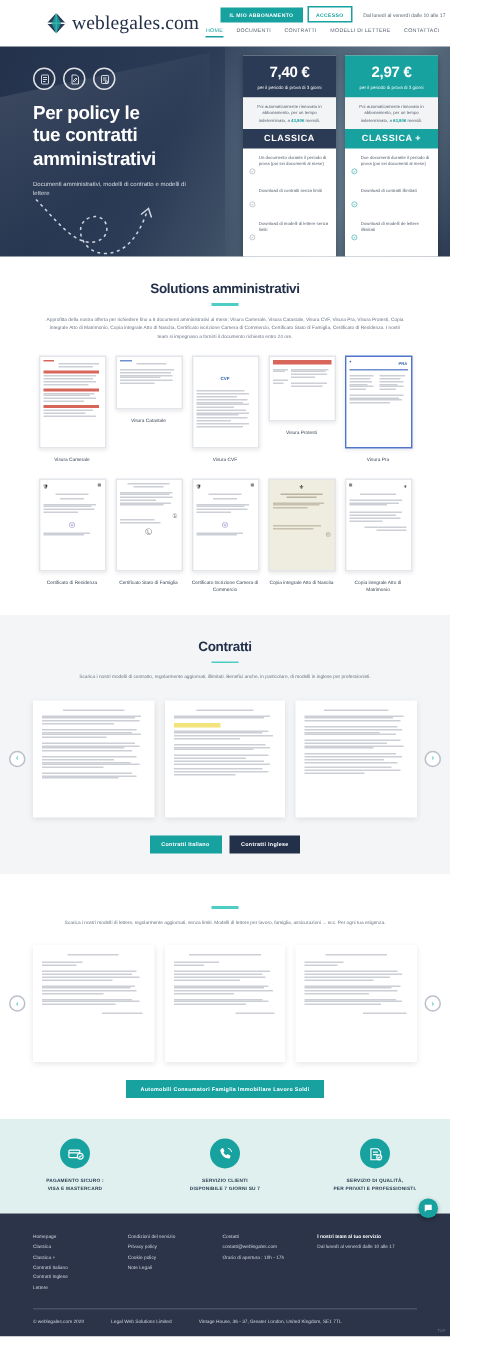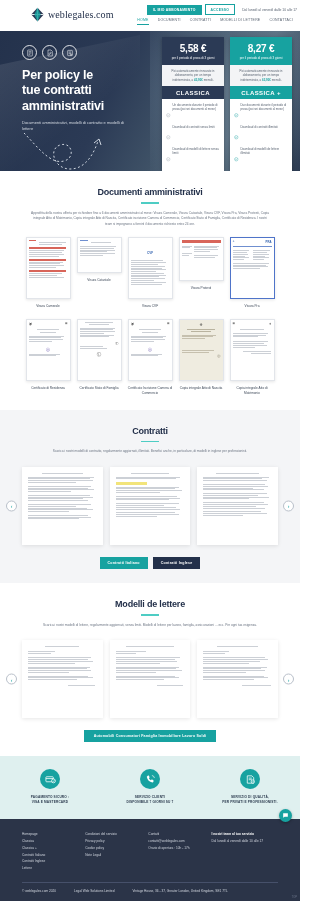--- a/index.html
+++ b/index.html
@@ -11,21 +11,21 @@
   }
   body { width: 300px; overflow-x: hidden; }
 
   
   .header {
     width: 300px; height: 31px; background: #ffffff;
     display: flex; align-items: flex-start; position: relative;
   }
   .brand { display: flex; align-items: center; gap: 3px; margin-left: 30px; margin-top: 7px; }
   .brand-logo { width: 15px; height: 15px; position: relative; }
-  .brand-name { font-size: 10px; color: #23304a; font-family: "Liberation Serif", serif; letter-spacing: .1px; white-space: nowrap; }
+  .brand-name { font-size: 13px; color: #23304a; font-family: "Liberation Serif", serif; letter-spacing: .1px; white-space: nowrap; }
   .head-right { position: absolute; right: 3px; top: 4px; display: flex; flex-direction: column; align-items: flex-end; gap: 2.5px; }
   .head-row1 { display: flex; align-items: center; gap: 3px; }
   .btn-sub {
     background: #17a2a0; color: #fff; font-size: 3.4px; font-weight: bold;
     padding: 3px 6px; letter-spacing: .25px; white-space: nowrap; border: none; cursor: pointer;
   }
   .btn-login {
     background: #fff; color: #17a2a0; font-size: 3.4px; font-weight: bold;
     padding: 2.5px 5px; border: 0.6px solid #17a2a0; letter-spacing: .25px; white-space: nowrap; cursor: pointer;
   }
@@ -204,21 +204,21 @@
   <span class="hero-arrow">
     <svg width="86" height="42" viewBox="0 0 86 42" fill="none" stroke="#cfd6e0" stroke-width="1" stroke-dasharray="2 2.4">
       <path d="M4 2 C 16 14, 30 34, 44 30 C 56 27, 52 10, 40 14 C 28 18, 34 38, 50 38 C 66 38, 74 22, 78 10"></path>
       <path d="M74 12 L79 8 L81 14" stroke-dasharray="0"></path>
     </svg>
   </span>
 
   <div class="cards">
     <div class="card a">
       <div class="card-top">
-        <div class="card-price">5,58 €</div>
+        <div class="card-price">7,40 €</div>
         <div class="card-priceinfo">per il periodo di prova di 3 giorni</div>
       </div>
       <div class="card-note">
         <span>Poi automaticamente rinnovato in abbonamento, per un tempo indeterminato, a </span><b>43,90€</b><span> mensili.</span>
       </div>
       <div class="card-plan">CLASSICA</div>
       <div class="card-feats">
         <div class="feat">
           <span class="feat-ic"><svg width="4.5" height="4.5" viewBox="0 0 24 24" fill="none" stroke="#9aa3ae" stroke-width="2">
                 <circle cx="12" cy="12" r="9"></circle>
@@ -239,21 +239,21 @@
                 <path d="M8 12.5l2.6 2.6L16 9.5"></path>
               </svg></span>
           <span class="feat-tx">Download di modelli di lettere senza limiti</span>
         </div>
       </div>
 
     </div>
 
     <div class="card b">
       <div class="card-top">
-        <div class="card-price">8,27 €</div>
+        <div class="card-price">2,97 €</div>
         <div class="card-priceinfo">per il periodo di prova di 3 giorni</div>
       </div>
       <div class="card-note">
         <span>Poi automaticamente rinnovato in abbonamento, per un tempo indeterminato, a </span><b>63,90€</b><span> mensili.</span>
       </div>
       <div class="card-plan">CLASSICA +</div>
       <div class="card-feats">
         <div class="feat">
           <span class="feat-ic"><svg width="4.5" height="4.5" viewBox="0 0 24 24" fill="none" stroke="#17a2a0" stroke-width="2">
                 <circle cx="12" cy="12" r="9"></circle>
@@ -275,21 +275,21 @@
               </svg></span>
           <span class="feat-tx">Download di modelli de lettere illimitati</span>
         </div>
       </div>
 
     </div>
   </div>
 </div>
 
 <div class="section">
-  <div class="sec-title">Documenti amministrativi</div>
+  <div class="sec-title">Solutions amministrativi</div>
   <div class="sec-rule"></div>
   <div class="sec-desc">Approfitta della nostra offerta per richiedere fino a 6 documenti amministrativi al mese: Visura Camerale, Visura Catastale, Visura CVF, Visura Pra, Visura Protesti, Copia integrale Atto di Matrimonio, Copia integrale Atto di Nascita, Certificato iscrizione Camera di Commercio, Certificato Stato di Famiglia, Certificato di Residenza. I nostri team si impegnano a fornirti il documento richiesto entro 24 ore.</div>
 
   <div class="doc-row">
     <div class="doc">
       <div class="doc-thumb" style="height:62px">
         <div class="pg">
             <div class="ln r" style="width:20%"></div>
             <div class="ln" style="width:70%;margin-left:26%"></div>
             <div class="ln" style="width:60%;margin-left:26%"></div>
@@ -628,21 +628,20 @@
     </div>
   </div>
 
   <div class="btn-row">
     <div class="pill teal">Contratti Italiano</div>
     <div class="pill dark">Contratti Inglese</div>
   </div>
 </div>
 
 <div class="section">
-  <div class="sec-title">Modelli de lettere</div>
   <div class="sec-rule"></div>
   <div class="sec-desc">Scarica i nostri modelli di lettere, regolarmente aggiornati, senza limiti. Modelli di lettere per lavoro, famiglia, assicurazioni ... ecc. Per ogni tua esigenza.</div>
 
   <div class="carousel">
     <div class="c-nav left">
       <span>‹</span>
     </div>
     <div class="carousel-row">
       <div class="c-card">
         <div class="pg">

